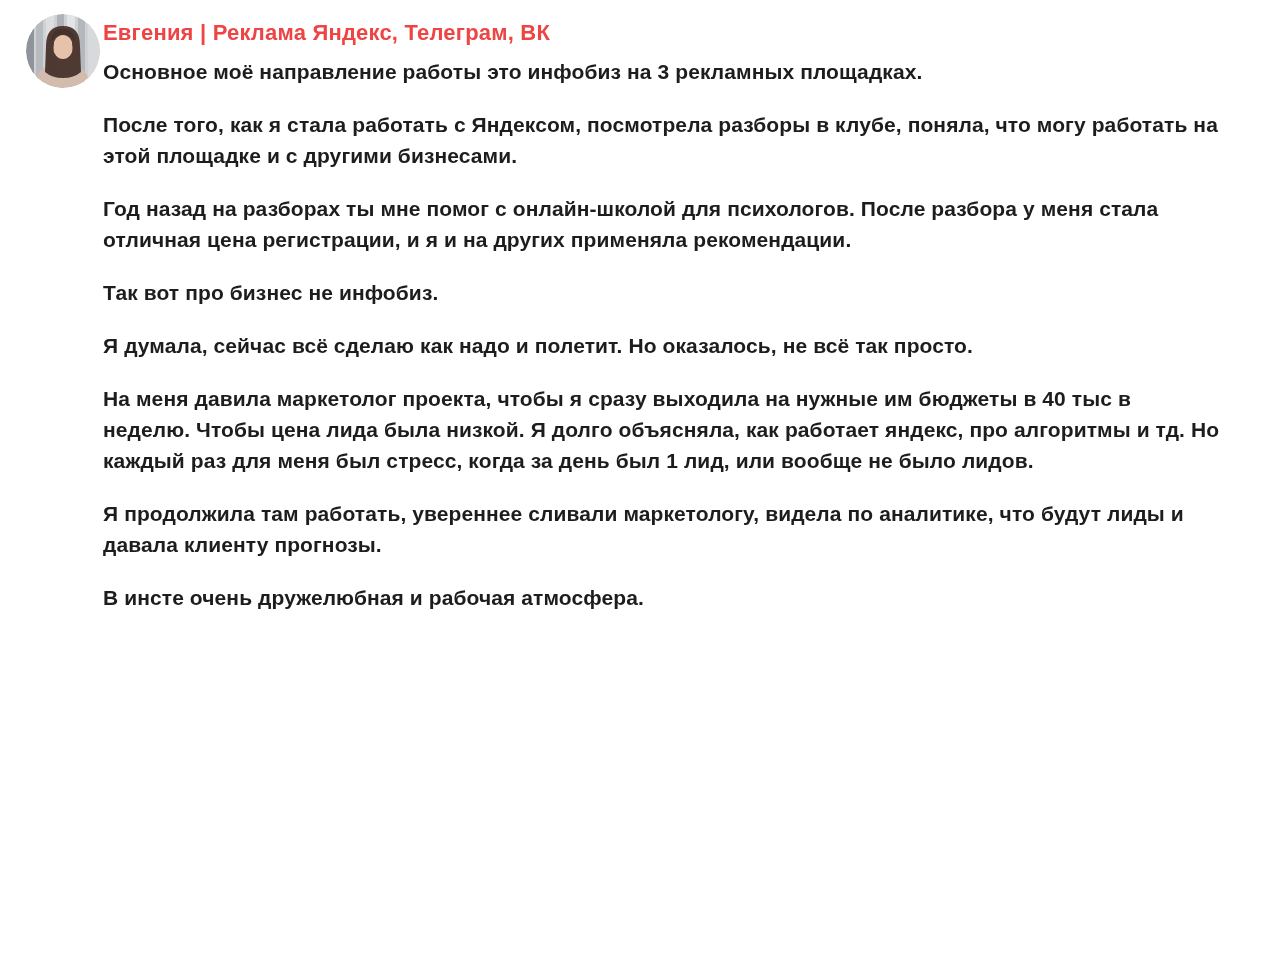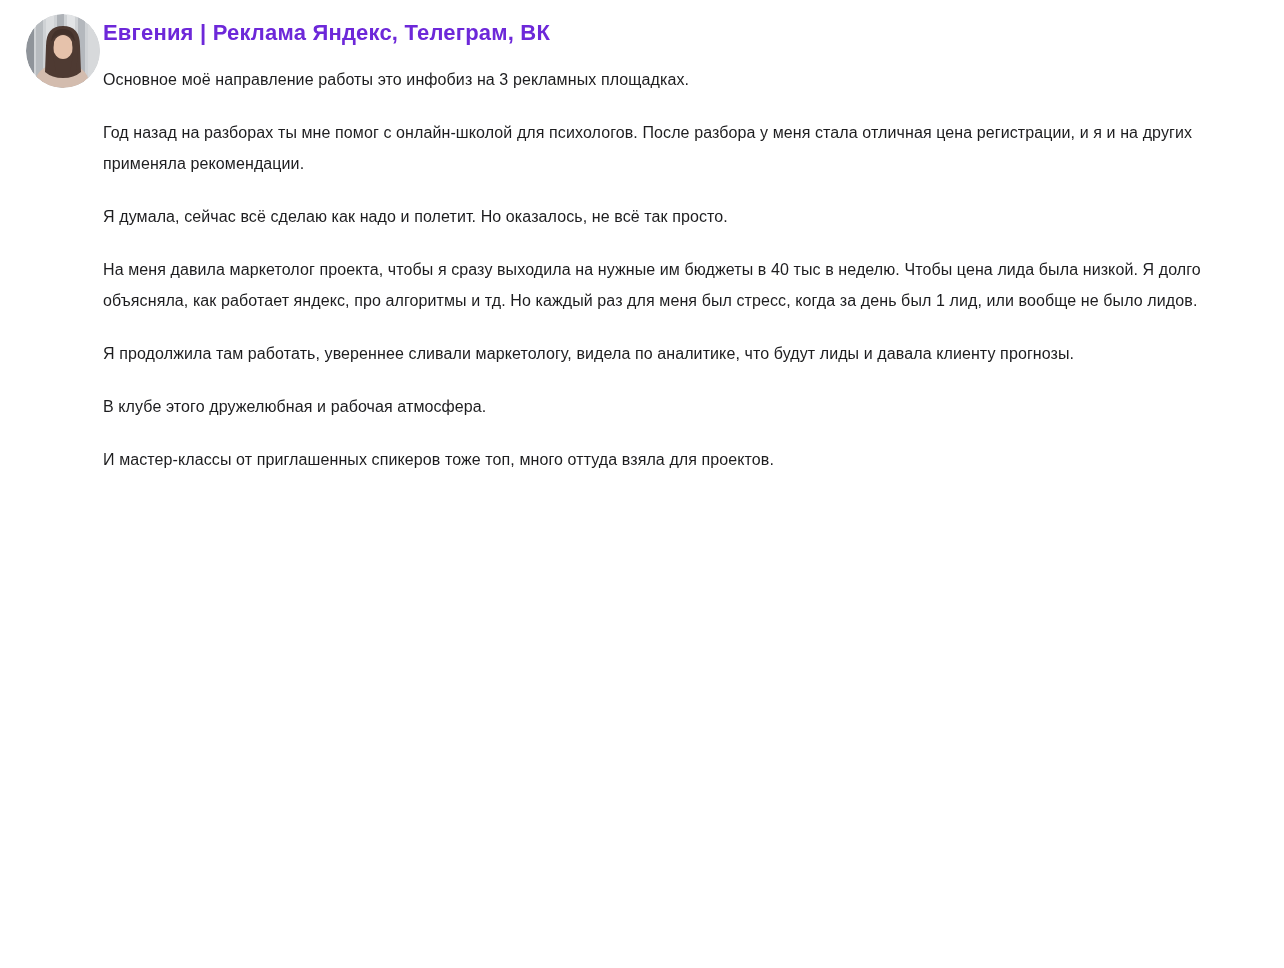--- a/index.html
+++ b/index.html
@@ -28,34 +28,35 @@
     border-radius: 50%;
     overflow: hidden;
     cursor: pointer;
   }
   .avatar svg { display: block; }
   .content {
     margin-left: 77px;
     width: 1118px;
   }
   .sender {
-    color: #6d28d9;
+    color: #ef4444;
     font-size: 22px;
     line-height: 26px;
     font-weight: 600;
     letter-spacing: 0.2px;
     margin: 6px 0 6px 0;
     cursor: pointer;
     display: inline-block;
   }
   .text p {
-    font-size: 16px;
+    font-size: 21px;
     line-height: 31px;
-    margin: 12px 0 22px 0;
+    margin: 4px 0 22px 0;
     letter-spacing: 0.1px;
+    font-weight: bold;
   }
 </style>
 </head>
 <body>
 
 <div class="message">
 
   <div class="avatar">
     <svg width="74" height="74" viewBox="0 0 74 74" xmlns="http://www.w3.org/2000/svg">
       <defs>
@@ -85,22 +86,23 @@
         <path d="M24 26 Q21 40 24 56 L30 58 Q26 42 28 28 Z" fill="#4e3a32"></path>
         <path d="M50 26 Q53 40 50 56 L44 58 Q48 42 46 28 Z" fill="#4e3a32"></path>
       </g>
     </svg>
   </div>
 
   <div class="content">
     <div class="sender">Евгения | Реклама Яндекс, Телеграм, ВК</div>
     <div class="text">
       <p>Основное моё направление работы это инфобиз на 3 рекламных площадках.</p>
+      <p>После того, как я стала работать с Яндексом, посмотрела разборы в клубе, поняла, что могу работать на этой площадке и с другими бизнесами.</p>
       <p>Год назад на разборах ты мне помог с онлайн-школой для психологов. После разбора у меня стала отличная цена регистрации, и я и на других применяла рекомендации.</p>
+      <p>Так вот про бизнес не инфобиз.</p>
       <p>Я думала, сейчас всё сделаю как надо и полетит. Но оказалось, не всё так просто.</p>
       <p>На меня давила маркетолог проекта, чтобы я сразу выходила на нужные им бюджеты в 40 тыс в неделю. Чтобы цена лида была низкой. Я долго объясняла, как работает яндекс, про алгоритмы и тд. Но каждый раз для меня был стресс, когда за день был 1 лид, или вообще не было лидов.</p>
       <p>Я продолжила там работать, увереннее сливали маркетологу, видела по аналитике, что будут лиды и давала клиенту прогнозы.</p>
-      <p>В клубе этого дружелюбная и рабочая атмосфера.</p>
-      <p>И мастер-классы от приглашенных спикеров тоже топ, много оттуда взяла для проектов.</p>
+      <p>В инсте очень дружелюбная и рабочая атмосфера.</p>
     </div>
   </div>
 
 </div>
 
 </body></html>

